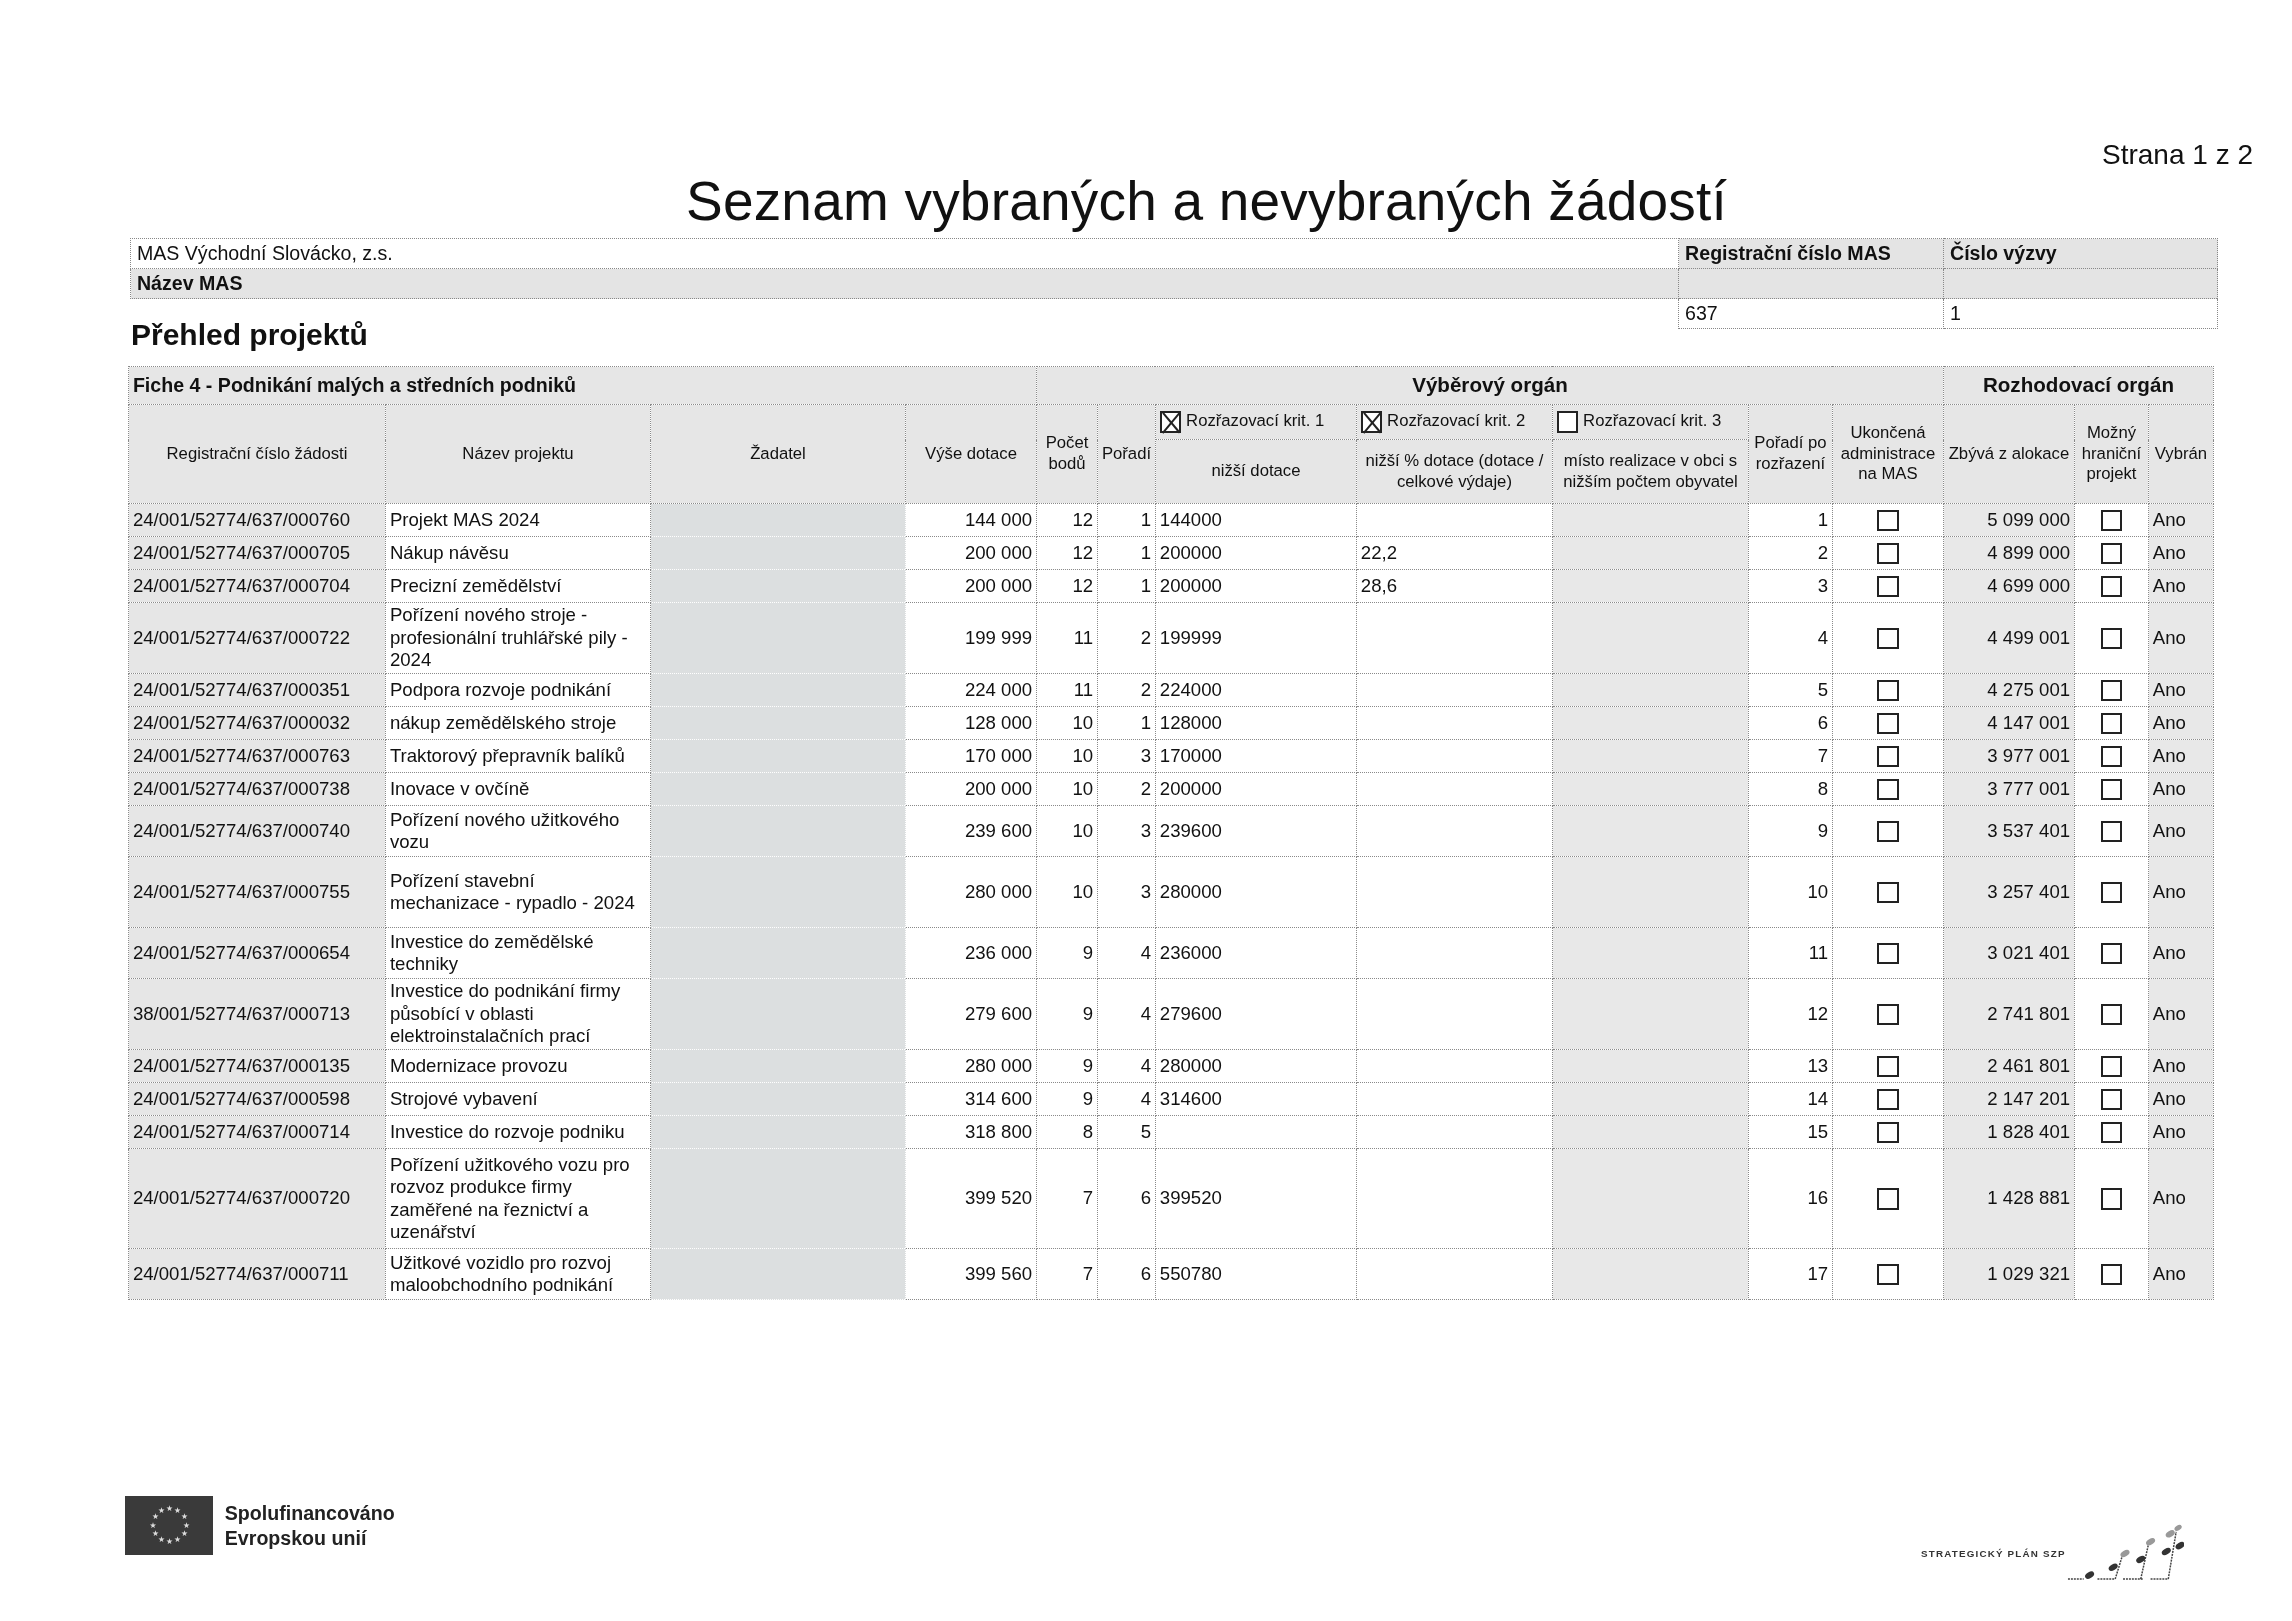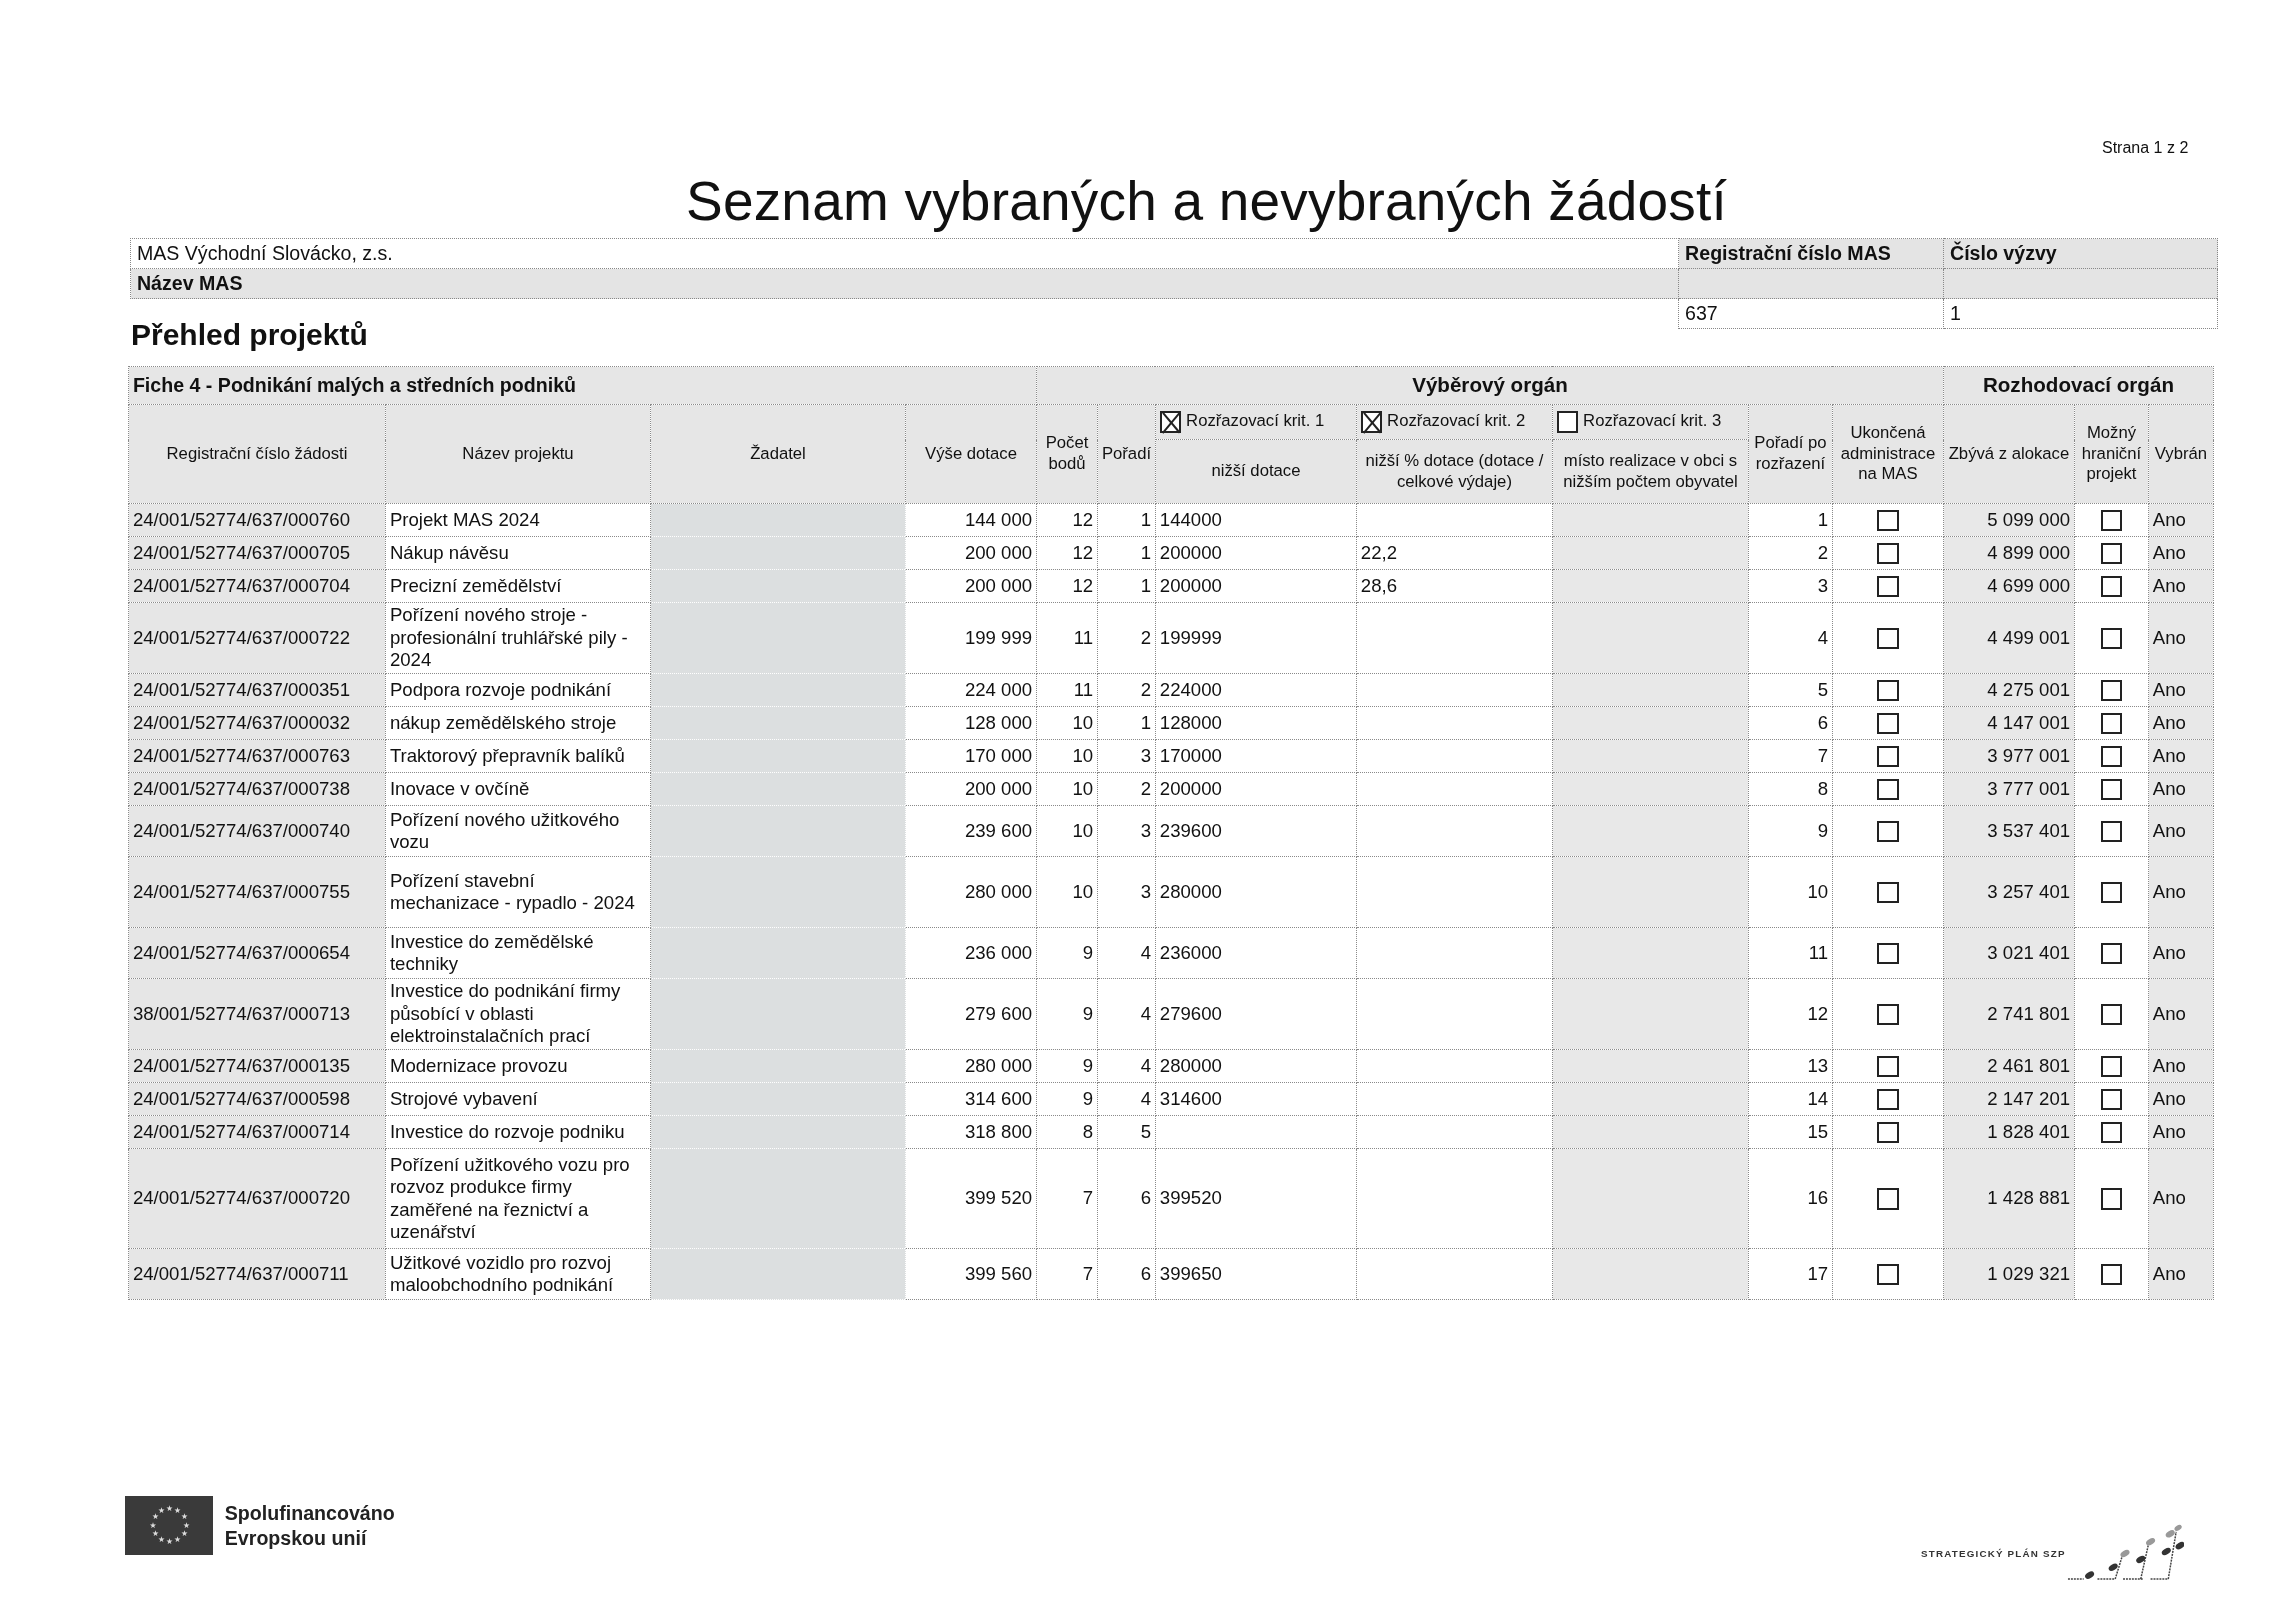--- a/index.html
+++ b/index.html
@@ -1,18 +1,18 @@
 <!DOCTYPE html>
 <html><head>
 <meta charset="utf-8">
 <style>
   html, body { margin:0; padding:0; background:#ffffff; }
   body { width:2293px; height:1621px; position:relative; overflow:hidden;
          font-family:"Liberation Sans", sans-serif; color:#111; }
-  .page-num { position:absolute; left:2102px; top:139px; font-size:16px; }
+  .page-num { position:absolute; left:2102px; top:139px; font-size:28px; }
   .title { position:absolute; left:686px; top:169px; font-size:55px; font-weight:normal; letter-spacing:0.2px; }
 
   
   .mas { position:absolute; left:130px; top:238px; width:2088px; border-collapse:collapse; }
   .mas td { border:1px dotted #888; font-size:19.6px; padding:0 5.9px; height:29px; }
   .mas .hd { background:#e4e4e4; font-weight:bold; }
   .mas .val { background:#fff; height:29px; }
 
   .section { position:absolute; left:131px; top:318px; font-size:30px; font-weight:bold; }
 
@@ -387,21 +387,21 @@
         <td class="ctr"><span class="cb"></span></td>
         <td class="gray">Ano</td>
       </tr>
       <tr style="height: 51px;">
         <td class="reg">24/001/52774/637/000711</td>
         <td>Užitkové vozidlo pro rozvoj maloobchodního podnikání</td>
         <td class="redact"></td>
         <td class="num">399 560</td>
         <td class="num">7</td>
         <td class="num">6</td>
-        <td>399650</td>
+        <td>550780</td>
         <td></td>
         <td class="gray"></td>
         <td class="num">17</td>
         <td class="ctr"><span class="cb"></span></td>
         <td class="num gray">1 029 321</td>
         <td class="ctr"><span class="cb"></span></td>
         <td class="gray">Ano</td>
       </tr>
     </tbody>
 </table>

